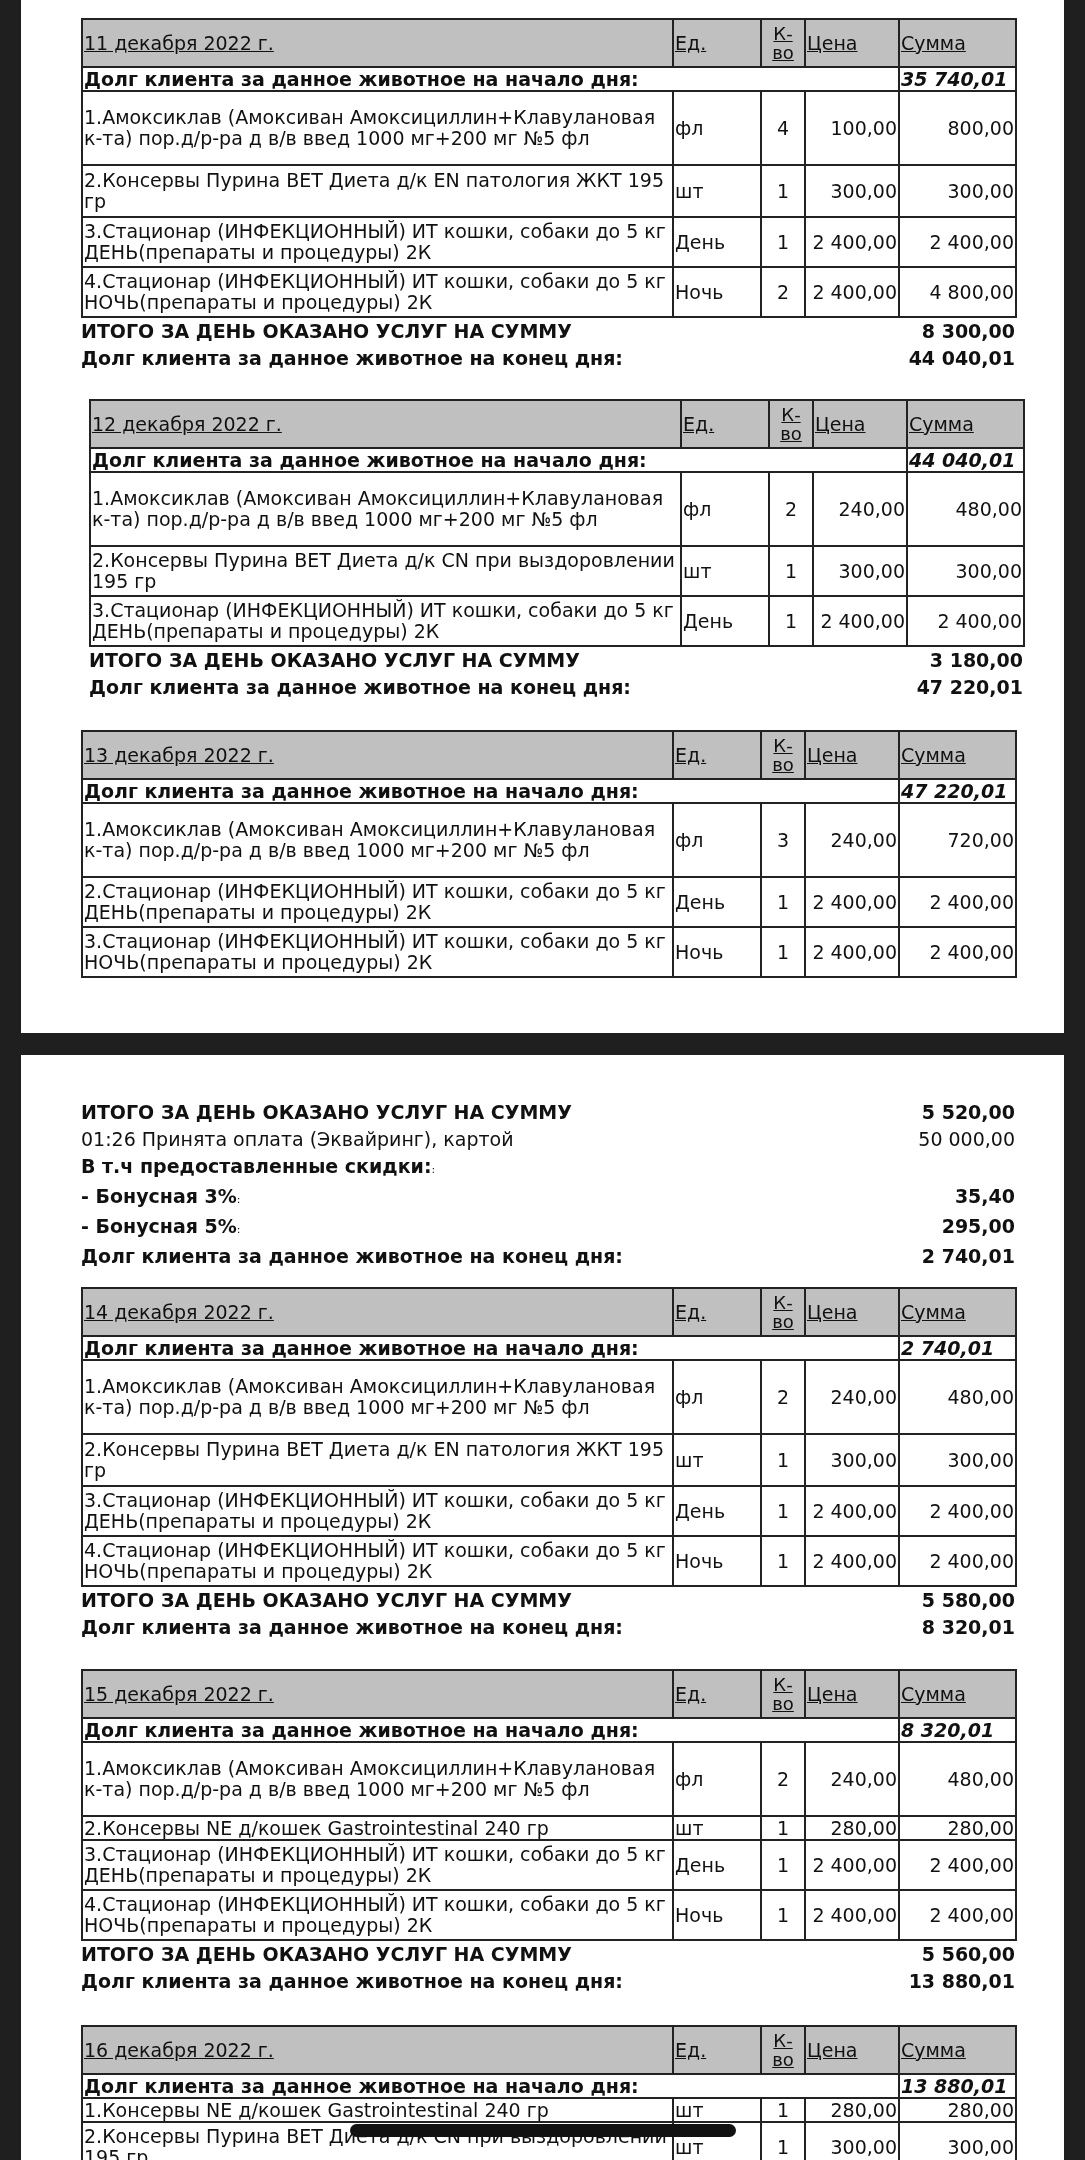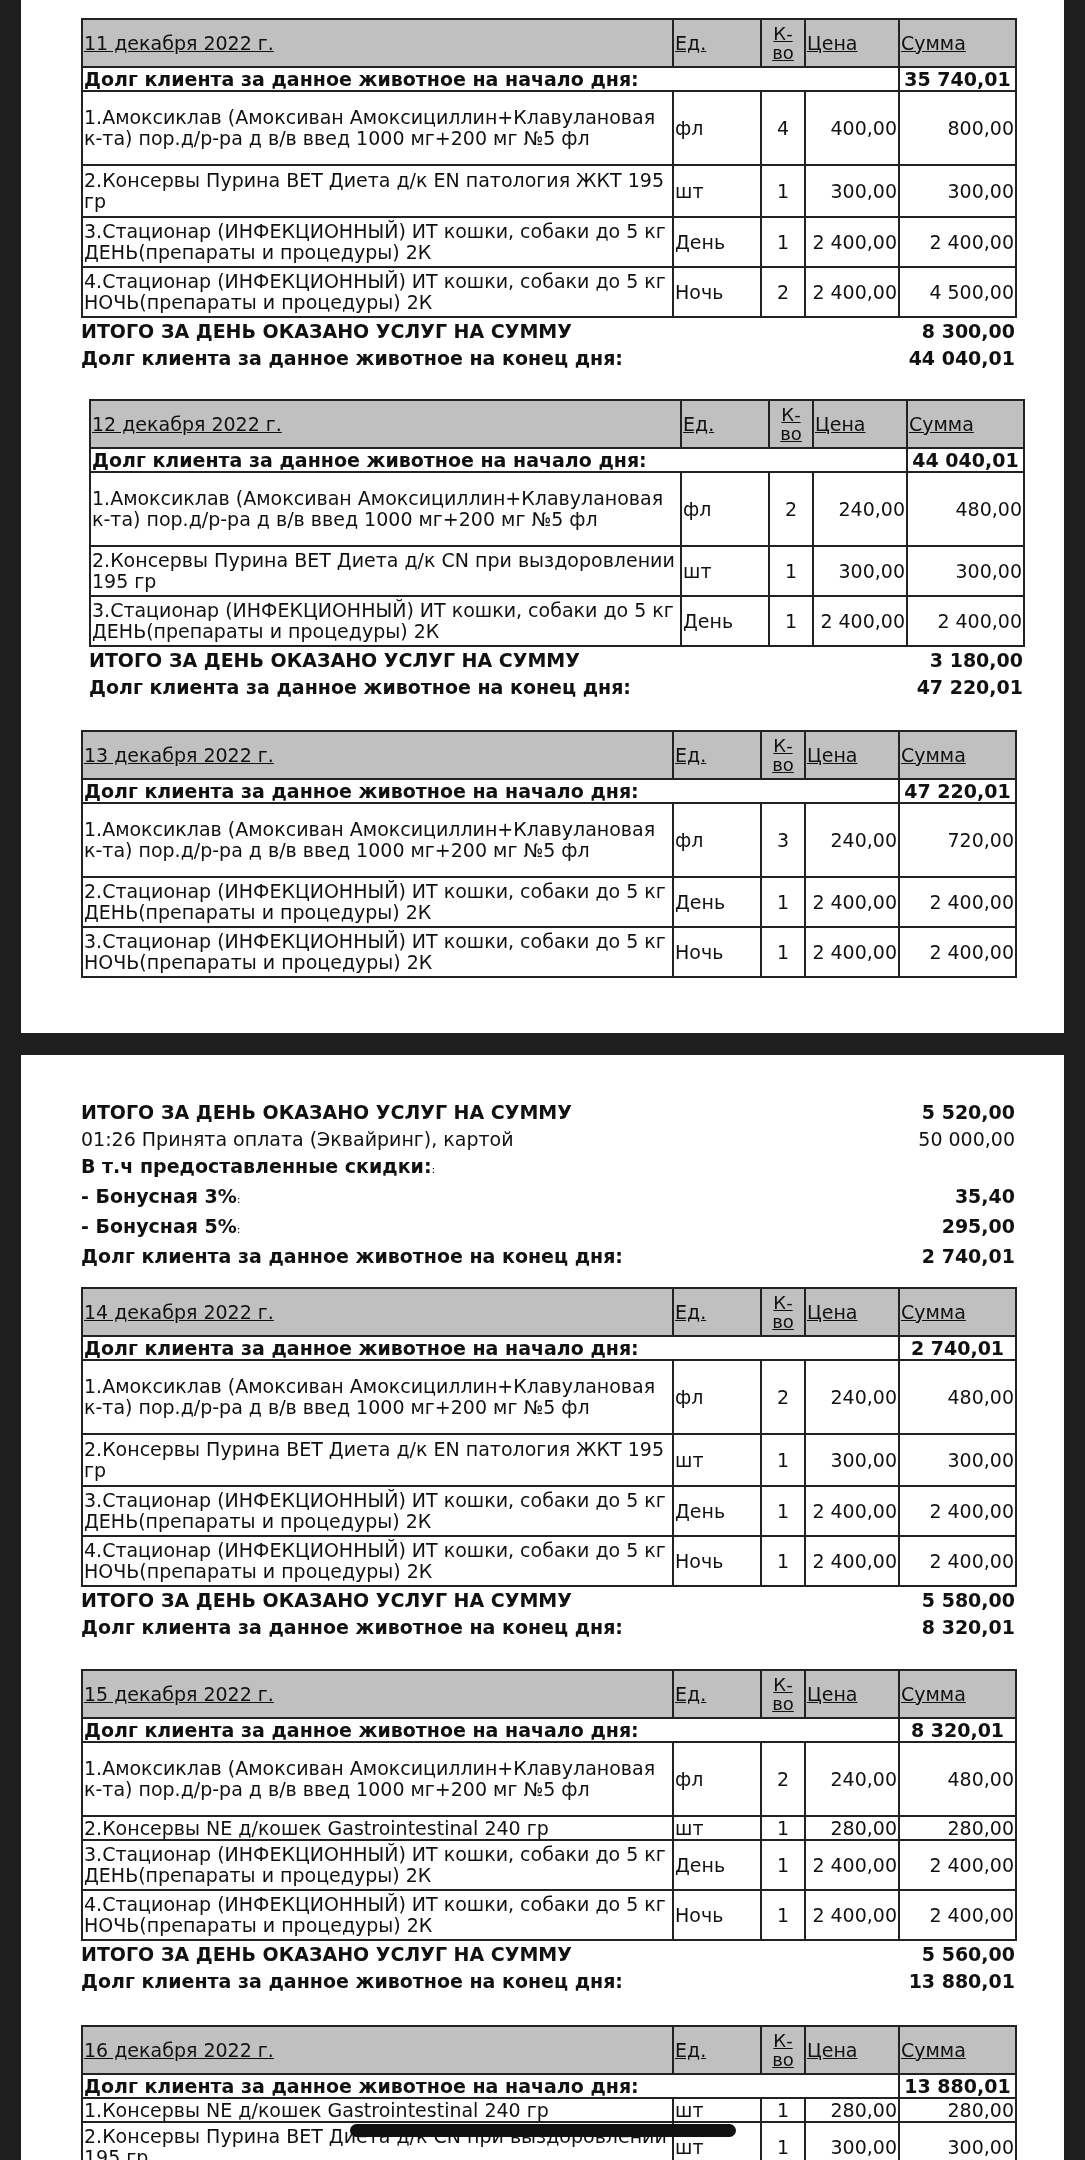--- a/index.html
+++ b/index.html
@@ -28,21 +28,21 @@
   table.day col.c-unit { width:88px; }
   table.day col.c-qty  { width:44px; }
   table.day col.c-price{ width:94px; }
   table.day col.c-sum  { width:117px; }
 
   tr.head td { background:#c0c0c0; height:46px;text-decoration:underline; }
   tr.head td.qty { text-align:center; line-height:19px; font-size:18px; }
   tr.open td { height:22px; font-weight:bold; }
   tr.open td.lbl { border-right:none; }
   tr.open td.gap { border-left:none; }
-  tr.open td.val { text-align:center; }
+  tr.open td.val { text-align:left;font-style:italic; }
   tr.item td.num { text-align:right; }
   tr.item td.qty { text-align:center; }
 
   .summary {
     width:934px; font-size:19px; line-height:27px;text-align:center;
   }
   .summary .row { display:flex; justify-content:space-between; }
   .summary .b { font-weight:bold; }
   .summary .small-colon { font-size:11px; font-weight:normal; }
 
@@ -75,21 +75,21 @@
       </tr>
       <tr class="open">
         <td class="lbl" colspan="3">Долг клиента за данное животное на начало дня:</td>
         <td class="gap"></td>
         <td class="val">35 740,01</td>
       </tr>
       <tr class="item" style="height:74px">
         <td>1.Амоксиклав (Амоксиван Амоксициллин+Клавулановая к-та) пор.д/р-ра д в/в введ 1000 мг+200 мг №5 фл</td>
         <td>фл</td>
         <td class="qty">4</td>
-        <td class="num">400,00</td>
+        <td class="num">100,00</td>
         <td class="num">800,00</td>
       </tr>
       <tr class="item" style="height:52px">
         <td>2.Консервы Пурина ВЕТ Диета д/к EN патология ЖКТ 195 гр</td>
         <td>шт</td>
         <td class="qty">1</td>
         <td class="num">300,00</td>
         <td class="num">300,00</td>
       </tr>
       <tr class="item" style="height:50px">
@@ -97,21 +97,21 @@
         <td>День</td>
         <td class="qty">1</td>
         <td class="num">2 400,00</td>
         <td class="num">2 400,00</td>
       </tr>
       <tr class="item" style="height:50px">
         <td>4.Стационар (ИНФЕКЦИОННЫЙ) ИТ кошки, собаки до 5 кг НОЧЬ(препараты и процедуры) 2К</td>
         <td>Ночь</td>
         <td class="qty">2</td>
         <td class="num">2 400,00</td>
-        <td class="num">4 500,00</td>
+        <td class="num">4 800,00</td>
       </tr>
     </tbody>
       </table>
     <div class="summary">
       <div class="row b">
         <span>ИТОГО ЗА ДЕНЬ ОКАЗАНО УСЛУГ НА СУММУ</span>
         <span>8 300,00</span>
       </div>
       <div class="row b">
         <span>Долг клиента за данное животное на конец дня:</span>

